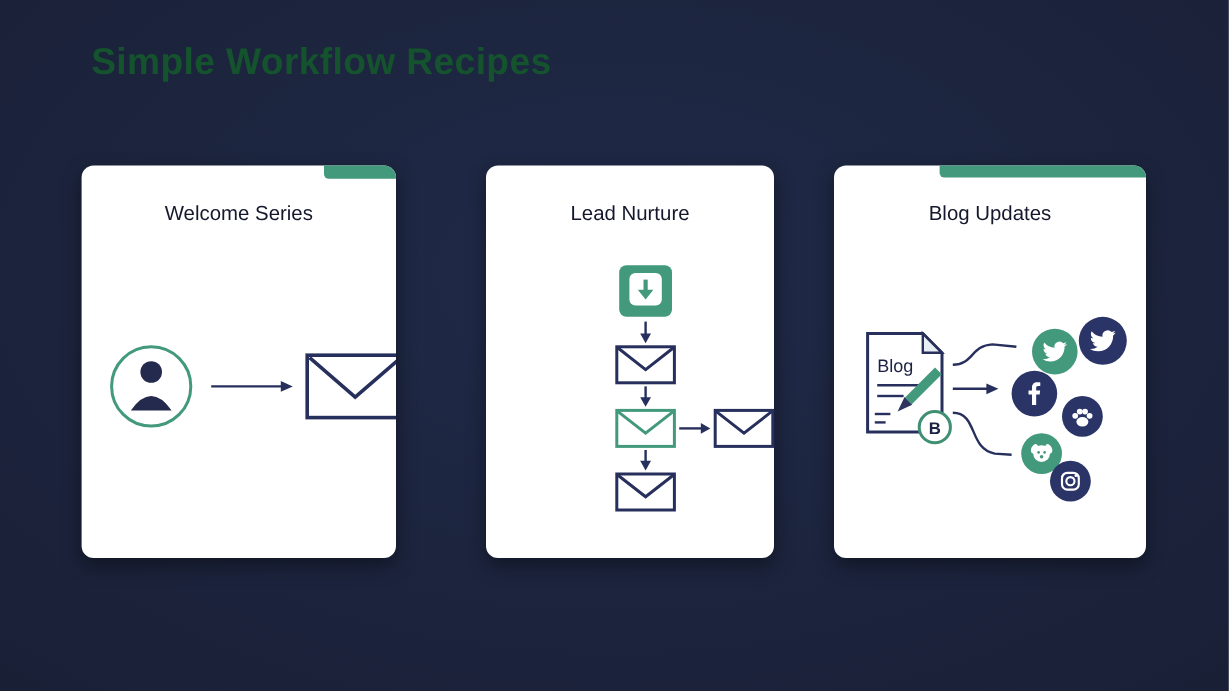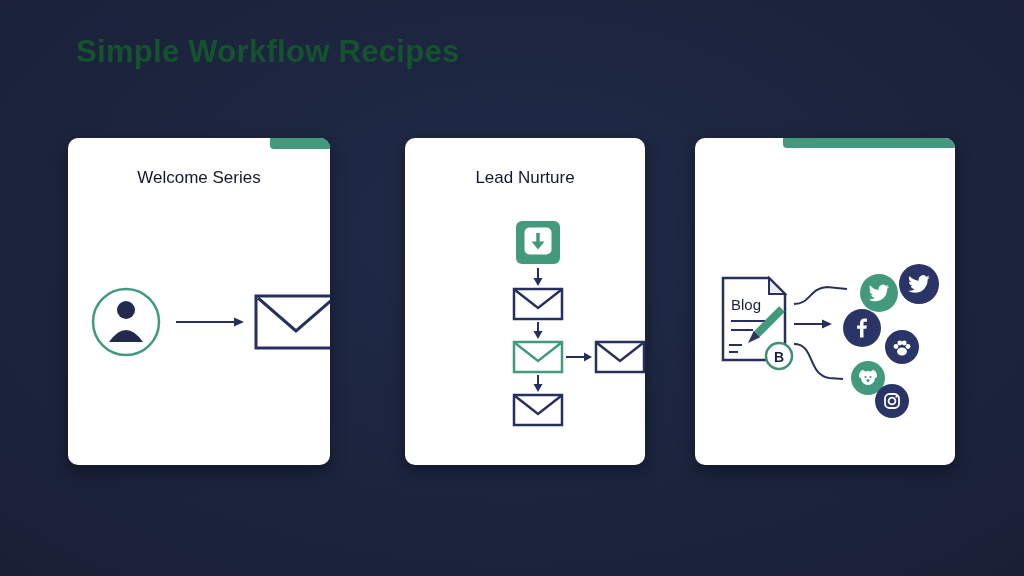--- a/index.html
+++ b/index.html
@@ -105,20 +105,21 @@
 
     <g>
       <rect x="109" y="257" width="48" height="30" fill="#ffffff" stroke="#27305c" stroke-width="2.5"></rect>
       <polyline points="110,258 133,276 156,258" fill="none" stroke="#27305c" stroke-width="2.5"></polyline>
     </g>
   </svg>
 </div>
 
 <div class="card card-blog">
   <div class="card-tab"></div>
+  <div class="card-title">Blog Updates</div>
   <svg width="260" height="327" viewBox="0 0 260 327">
     <defs>
       <path id="tw-bird" d="M23.95 4.57a10 10 0 01-2.82.77 4.96 4.96 0 002.16-2.72c-.95.56-2 .96-3.12 1.19a4.92 4.92 0 00-8.39 4.48A13.94 13.94 0 011.64 3.16a4.92 4.92 0 001.52 6.57 4.9 4.9 0 01-2.23-.61v.06a4.92 4.92 0 003.95 4.83 4.9 4.9 0 01-2.21.08 4.93 4.93 0 004.6 3.42A9.87 9.87 0 010 19.54a13.94 13.94 0 007.55 2.21c9.06 0 14.01-7.5 14.01-14.01 0-.21 0-.42-.02-.63a10 10 0 002.41-2.54z"></path>
     </defs>
 
     <g stroke="#27305c" stroke-width="2" fill="none">
       <path d="M99 166 C116 166 114 150 132 149 L152 151"></path>
       <line x1="99" y1="186" x2="128" y2="186"></line>
       <path d="M99 206 C120 206 112 236 134 240 L148 241"></path>
     </g>

